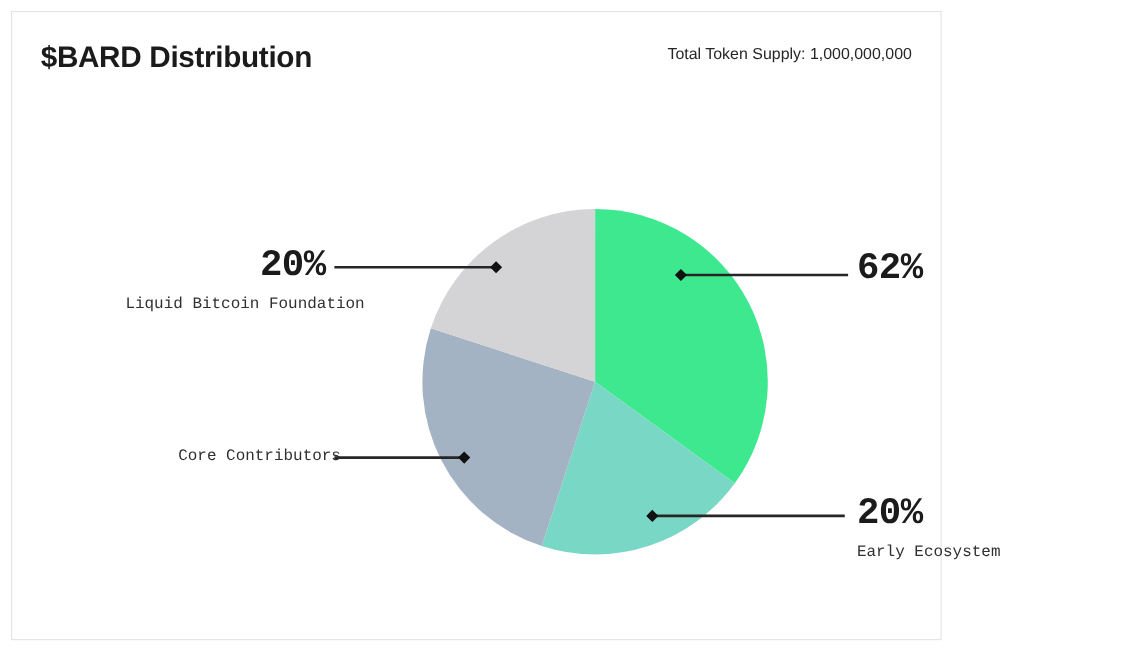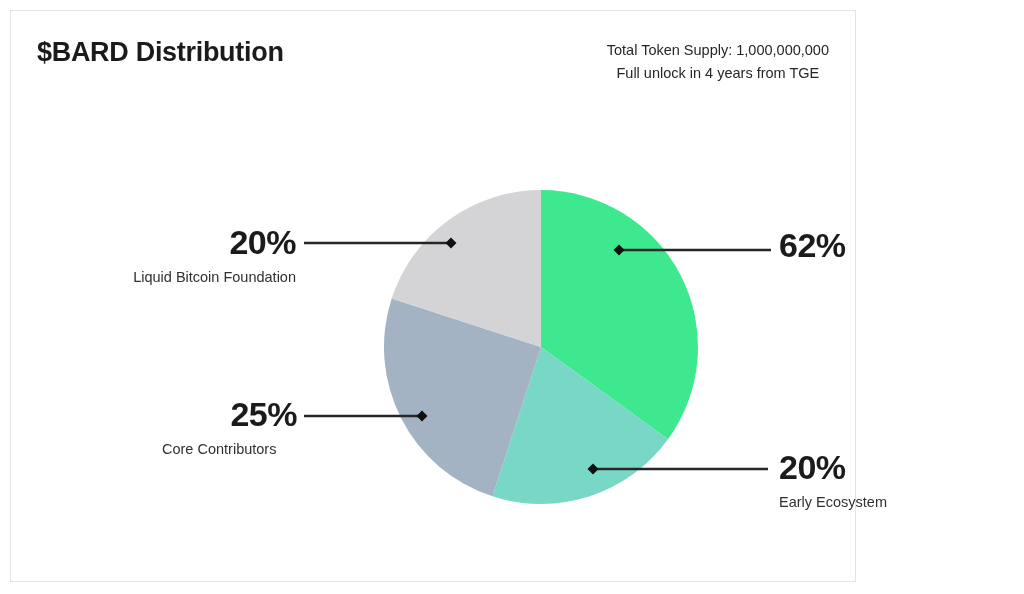--- a/index.html
+++ b/index.html
@@ -51,20 +51,21 @@
     height: 572px;
   }
   .pie-svg {
     position: absolute;
     left: 0;
     top: 0;
   }
   .callout {
     position: absolute;
     white-space: nowrap;
+    font-family: Liberation Mono, monospace;
   }
   .callout .pct {
     font-size: 34px;
     font-weight: bold;
     color: #1b1b1b;
     letter-spacing: -0.5px;
     line-height: 34px;
     display: block;
   }
   .callout .name {
@@ -92,21 +93,20 @@
 </style>
 </head>
 <body>
 
 <div class="card">
 
   <div class="title">$BARD Distribution</div>
 
   <div class="meta">
     <div>Total Token Supply: 1,000,000,000</div>
-    <div>Full unlock in 4 years from TGE</div>
   </div>
 
   <div class="chart-area">
 
     <svg class="pie-svg" width="1002" height="572" viewBox="0 0 1002 572">
 
       <path d="M 530 336 L 530.00 179.00 A 157 157 0 0 1 657.02 428.28 Z" fill="#3DE88F"></path>
 
       <path d="M 530 336 L 657.02 428.28 A 157 157 0 0 1 481.48 485.32 Z" fill="#79D7C6"></path>
 
@@ -134,21 +134,20 @@
         <path d="M 582 452.5 L 587.5 458 L 582 463.5 L 576.5 458 Z" fill="#111111"></path>
       </g>
     </svg>
 
     <div class="callout left c-liquid">
       <span class="pct">20%</span>
       <span class="name">Liquid Bitcoin Foundation</span>
     </div>
 
     <div class="callout left c-core">
-      <span class="pct">25%</span>
       <span class="name">Core Contributors</span>
     </div>
 
     <div class="callout right c-community">
       <span class="pct">62%</span>
     </div>
 
     <div class="callout right c-investors">
       <span class="pct">20%</span>
       <span class="name">Early Ecosystem</span>

